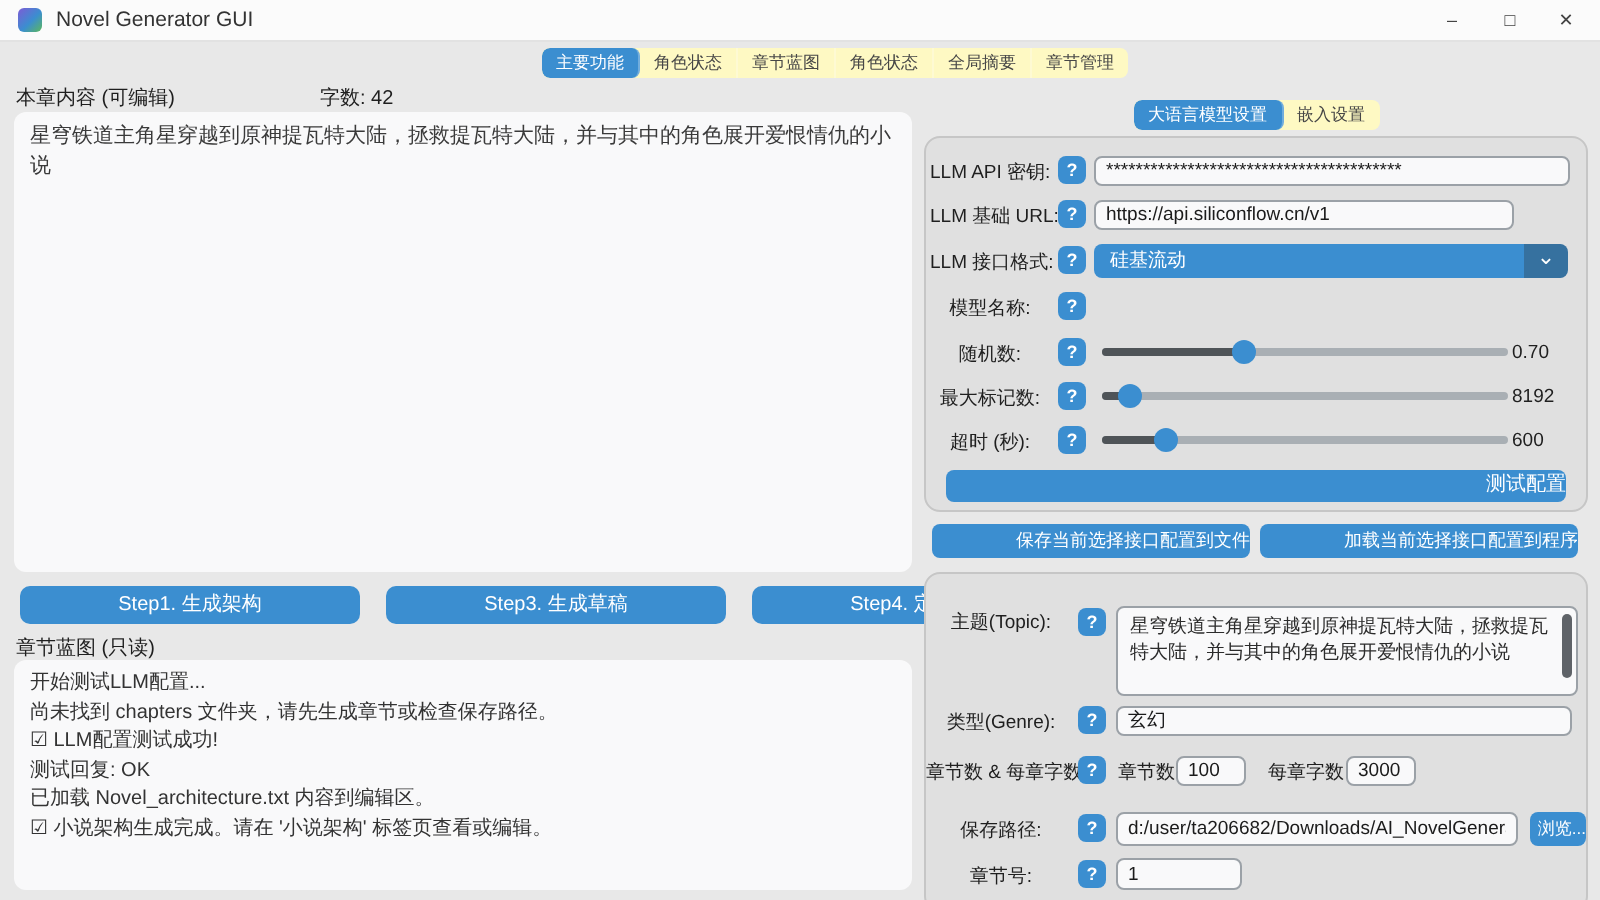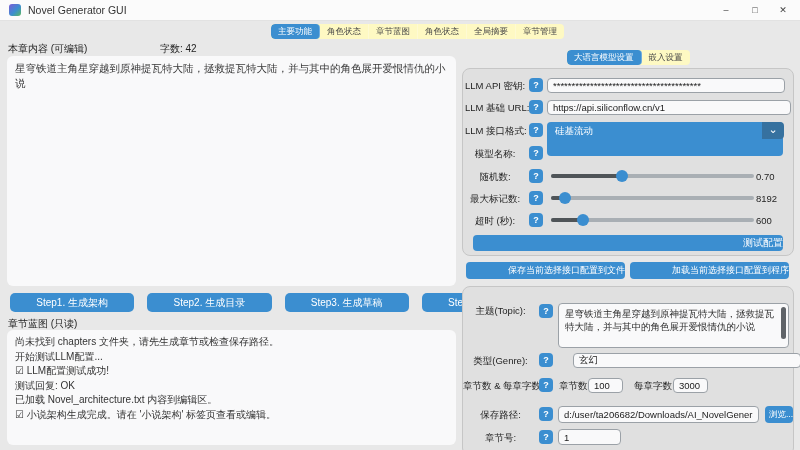--- a/index.html
+++ b/index.html
@@ -35,21 +35,21 @@
   .frame{position:absolute;background:#e0e0e0;border:1px solid #c6c6c6;border-radius:8px;box-sizing:border-box}
   .frame1{left:462px;top:68px;width:332px;height:188px}
   .frame2{left:462px;top:286px;width:332px;height:170px}
 
   .r-lbl{position:absolute;font-size:9.5px;color:#1f1f1f;text-align:center;white-space:nowrap}
   .help{position:absolute;width:14px;height:14px;background:#3b8ed0;border-radius:4px;color:#fff;
         font-size:9px;font-weight:bold;text-align:center;line-height:14px}
   .inp{position:absolute;background:#f9f9fa;border:1px solid #9ba1a7;border-radius:4px;font-size:9.5px;
        padding:0 5px;color:#1b1b1b;box-sizing:border-box;font-family:"Liberation Sans","DejaVu Sans",sans-serif}
 
-  .dd{position:absolute;left:84px;right:10px;height:34px;background:#3b8ed0;border-radius:4px;color:#fff;
+  .dd{position:absolute;left:84px;right:10px;height:17px;background:#3b8ed0;border-radius:4px;color:#fff;
       font-size:9.5px;line-height:17px;padding-left:8px;box-sizing:border-box}
   .dd-arrow{position:absolute;right:-1px;top:0;width:22px;height:17px;background:#36719f;border-radius:0 4px 4px 0;
             color:#fff;text-align:center;line-height:14px;font-size:11px}
 
   .slider{position:absolute;left:88px;width:203px;height:14px}
   .s-track{position:absolute;top:5px;left:0;right:0;height:4px;border-radius:2px;background:#a9afb4}
   .s-fill{position:absolute;top:5px;left:0;height:4px;border-radius:2px;background:#4f5458;width:0}
   .s-knob{position:absolute;top:1px;left:0;width:12px;height:12px;border-radius:50%;background:#3b8ed0;margin-left:-6px}
   .s-val{position:absolute;font-size:9.5px;color:#1f1f1f;width:32px;text-align:left}
 
@@ -80,49 +80,48 @@
   <span class="seg">章节管理</span>
 </div>
 
 <div class="lbl" style="left:8px;top:42px">本章内容 (可编辑)</div>
 <div class="lbl" style="left:160px;top:42px">字数: 42</div>
 
 <div class="editor">星穹铁道主角星穿越到原神提瓦特大陆，拯救提瓦特大陆，并与其中的角色展开爱恨情仇的小说</div>
 
 <div class="steps">
   <div class="stepbtn">Step1. 生成架构</div>
-  <div class="stepbtn">Step2. 生成目录</div>
   <div class="stepbtn">Step3. 生成草稿</div>
   <div class="stepbtn">Step4. 定稿章节</div>
 </div>
 
 <div class="lbl" style="left:8px;top:317px">章节蓝图 (只读)</div>
 <div class="logbox">
+  <div>开始测试LLM配置...</div>
   <div>尚未找到 chapters 文件夹，请先生成章节或检查保存路径。</div>
-  <div>开始测试LLM配置...</div>
   <div>☑ LLM配置测试成功!</div>
   <div>测试回复: OK</div>
   <div>已加载 Novel_architecture.txt 内容到编辑区。</div>
   <div>☑ 小说架构生成完成。请在 '小说架构' 标签页查看或编辑。</div>
 </div>
 
 <div class="segbar cfgtabs">
   <span class="seg active">大语言模型设置</span>
   <span class="seg">嵌入设置</span>
 </div>
 
 <div class="frame frame1">
 
   <div class="r-lbl" style="left:2px;top:11px;width:60px">LLM API 密钥:</div>
   <div class="help" style="left:66px;top:9px">?</div>
   <input class="inp" style="left: 84px; top: 9px; width: 238px; height: 15px;" value="****************************************">
 
   <div class="r-lbl" style="left:2px;top:33px;width:60px">LLM 基础 URL:</div>
   <div class="help" style="left:66px;top:31px">?</div>
-  <input class="inp" style="left: 84px; top: 31px; width: 244px; height: 15px;" value="https://api.siliconflow.cn/v1">
+  <input class="inp" style="left: 84px; top: 31px; width: 210px; height: 15px;" value="https://api.siliconflow.cn/v1">
 
   <div class="r-lbl" style="left:2px;top:56px;width:60px">LLM 接口格式:</div>
   <div class="help" style="left:66px;top:54px">?</div>
   <div class="dd" style="top:53px">
     <span>硅基流动</span>
     <span class="dd-arrow">⌄</span>
   </div>
 
   <div class="r-lbl" style="left:2px;top:79px;width:60px">模型名称:</div>
   <div class="help" style="left:66px;top:77px">?</div>
@@ -164,21 +163,21 @@
 
   <div class="r-lbl" style="left:2px;top:18px;width:71px">主题(Topic):</div>
   <div class="help" style="left:76px;top:17px">?</div>
   <div class="topicbox">
     <span>星穹铁道主角星穿越到原神提瓦特大陆，拯救提瓦特大陆，并与其中的角色展开爱恨情仇的小说</span>
     <div class="mini-scroll"></div>
   </div>
 
   <div class="r-lbl" style="left:2px;top:68px;width:71px">类型(Genre):</div>
   <div class="help" style="left:76px;top:66px">?</div>
-  <input class="inp" style="left: 95px; top: 66px; width: 228px; height: 15px; margin-left: 15px;" value="玄幻">
+  <input class="inp" style="left: 95px; top: 66px; width: 228px; height: 15px;" value="玄幻">
 
   <div class="r-lbl" style="left:0px;top:93px;width:73px">章节数 &amp; 每章字数</div>
   <div class="help" style="left:76px;top:91px">?</div>
   <div class="inline-lbl" style="left:96px;top:93px">章节数</div>
   <input class="inp" style="left: 125px; top: 91px; width: 35px; height: 15px;" value="100">
   <div class="inline-lbl" style="left:171px;top:93px">每章字数</div>
   <input class="inp" style="left: 210px; top: 91px; width: 35px; height: 15px;" value="3000">
 
   <div class="r-lbl" style="left:2px;top:122px;width:71px">保存路径:</div>
   <div class="help" style="left:76px;top:120px">?</div>

